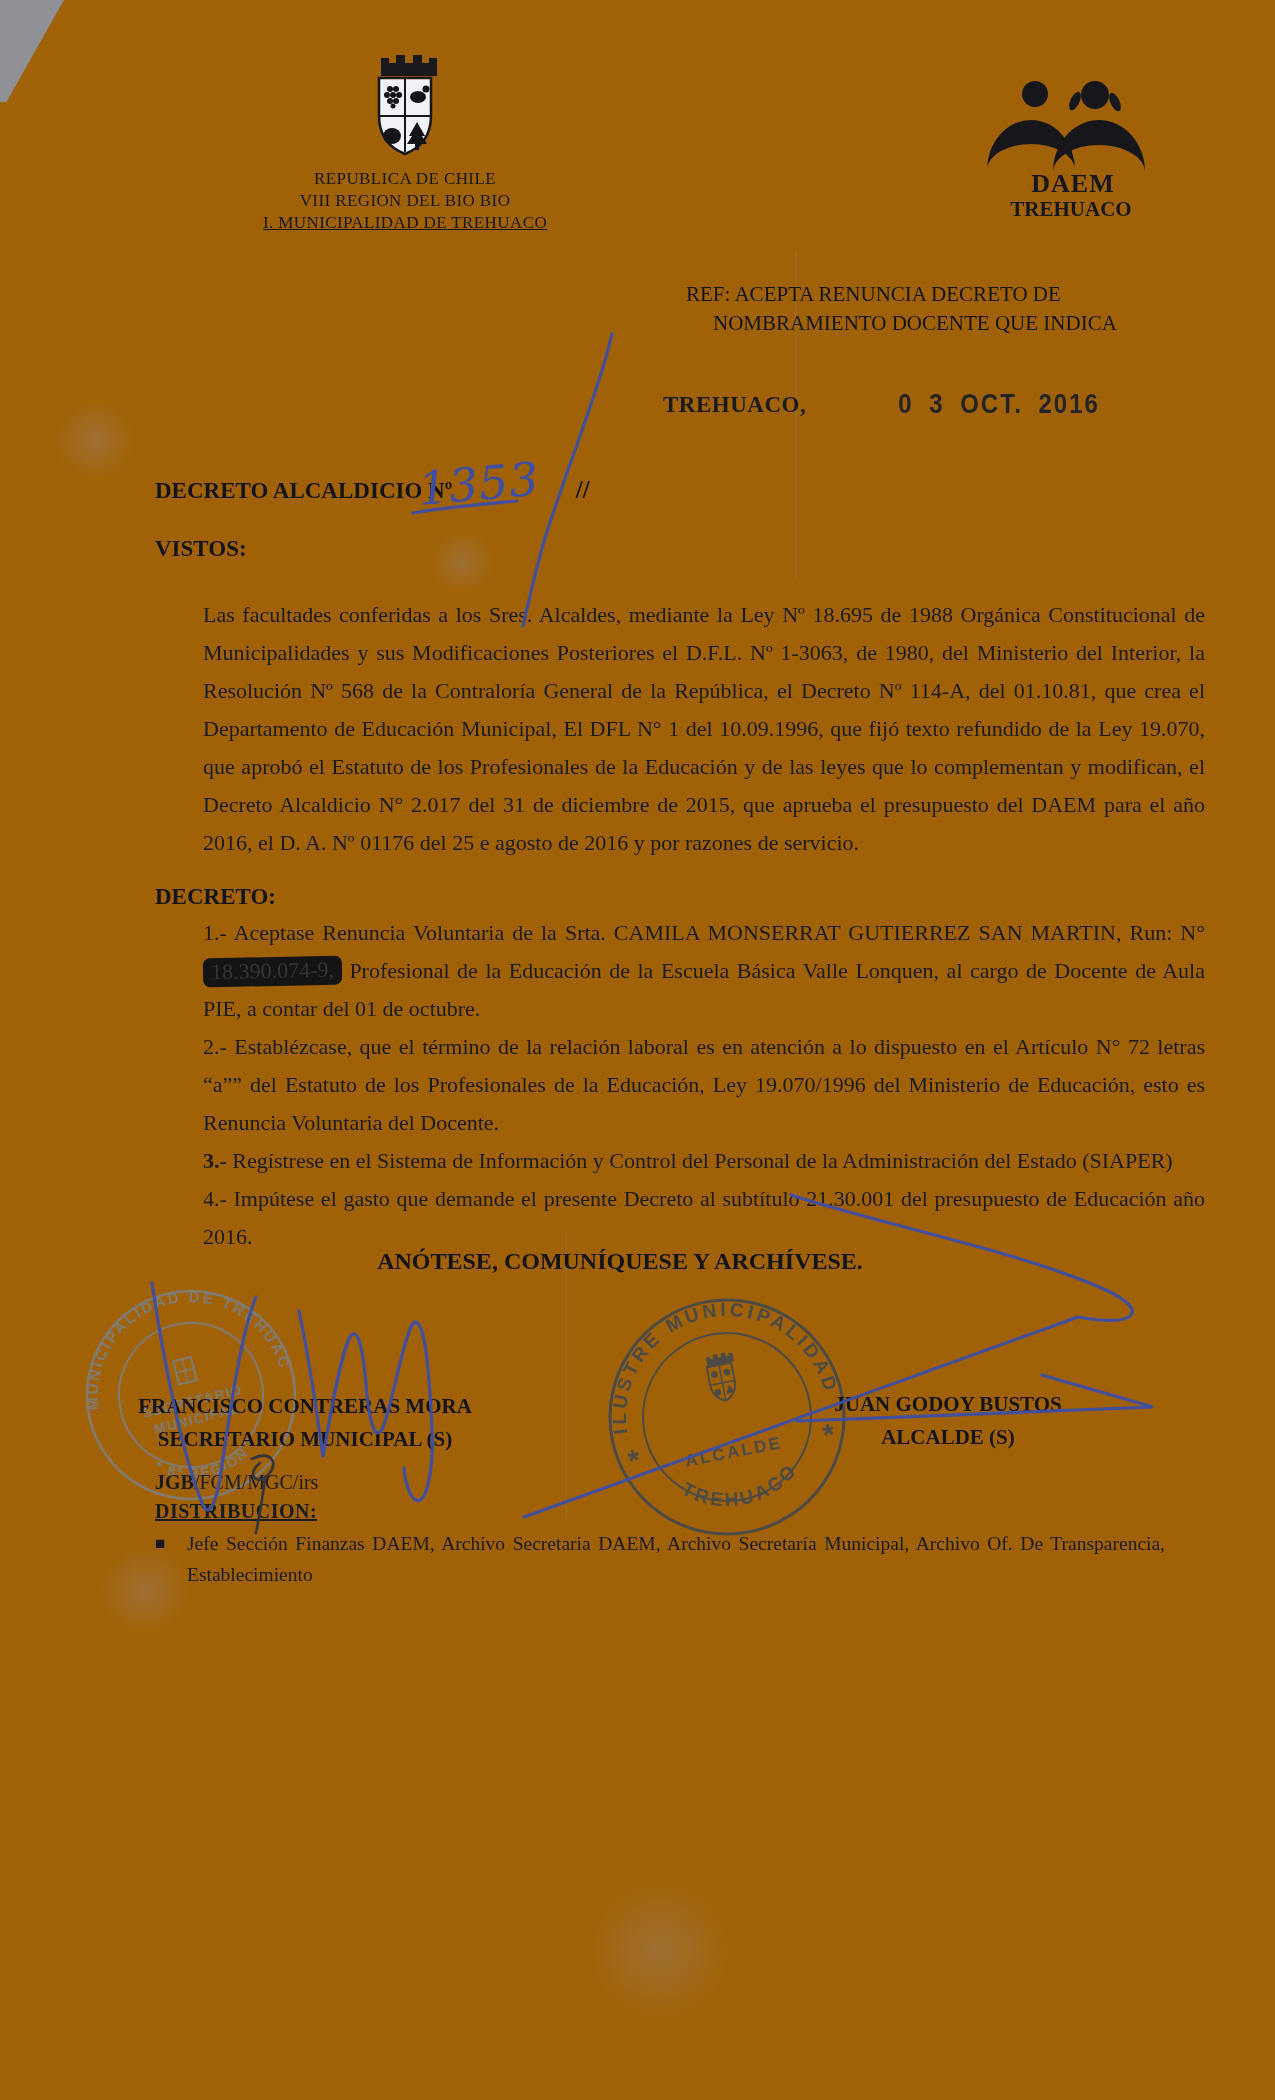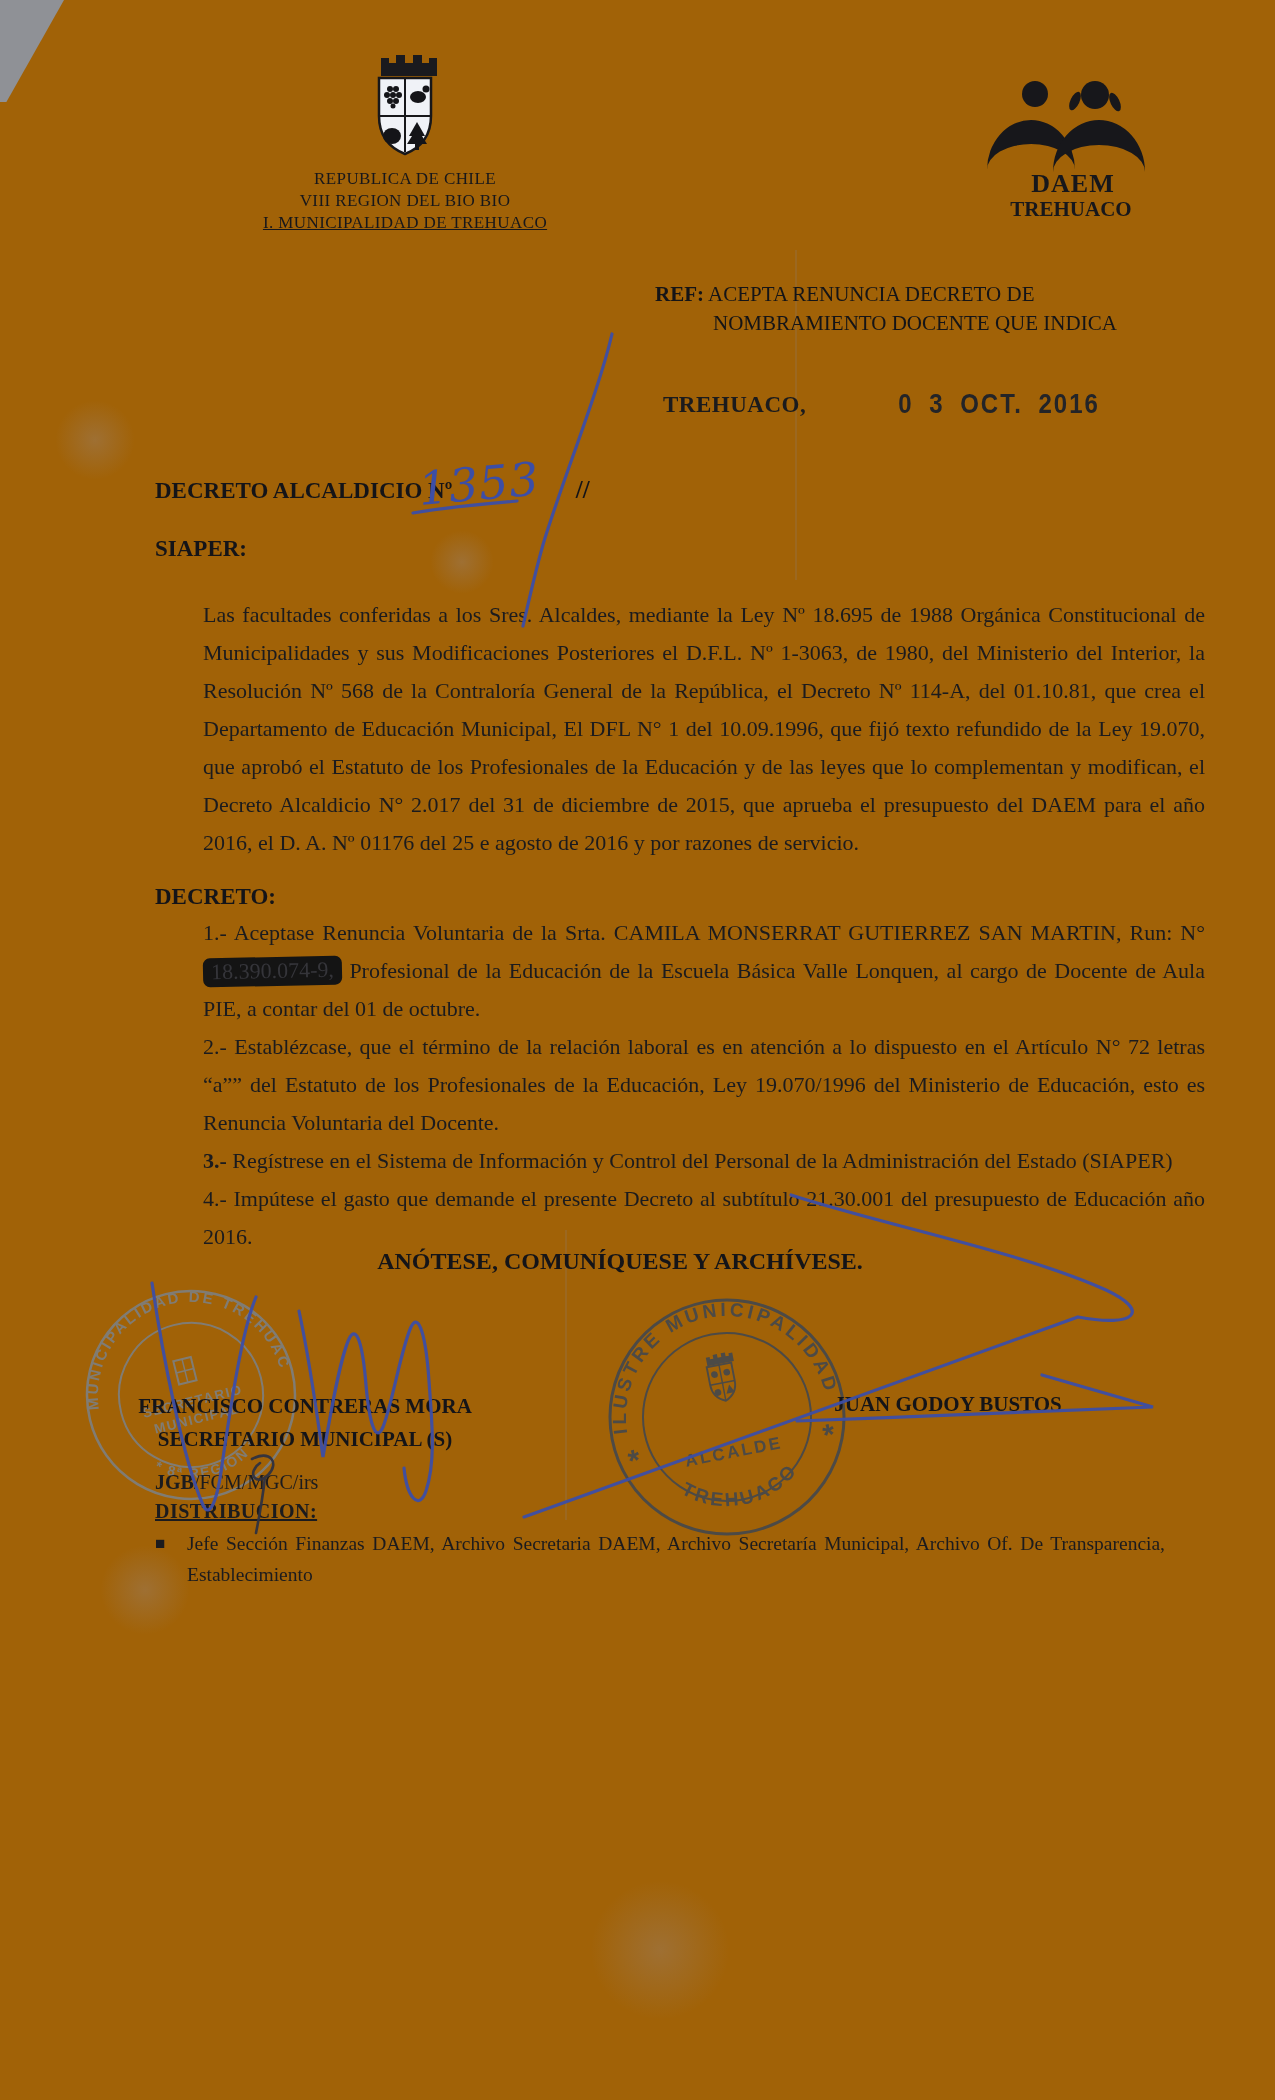--- a/index.html
+++ b/index.html
@@ -23,21 +23,21 @@
   .crest{display:block; margin:0 auto 4px auto;}
   .lh-line{font-size:17px; letter-spacing:.4px; line-height:22px; color:#17171b;}
   .lh-underline{text-decoration:underline;}
   .lh-dept{font-size:16.5px; font-weight:bold; font-style:italic; line-height:22px; color:#141418;}
 
   .daem-logo{position:absolute; left:983px; top:64px; z-index:10;}
   .daem-text{font-family:"Liberation Serif",serif; font-weight:bold; fill:#17171b;}
 
   
   .ref-block{position:absolute; left:655px; top:280px; width:470px; font-size:21px; line-height:29px; color:#141417; z-index:10;}
-  .ref-label{font-weight:bold;}
+  .ref-label{font-weight:normal;margin-left:31px;}
   .ref-line2{padding-left:58px;}
   .dateline{position:absolute; left:663px; top:390px; z-index:10;}
   .place{font-weight:bold; font-size:23px; letter-spacing:.5px;}
   .date-stamp{
     margin-left:88px; font-family:"Liberation Sans",sans-serif; font-weight:bold;
     font-size:24px; letter-spacing:2px; word-spacing:7px; color:#232428;
     display:inline-block; transform:scaleY(1.12);
   }
 
   
@@ -150,21 +150,21 @@
     <span class="place">TREHUACO,</span>
     <span class="date-stamp">0 3 OCT. 2016</span>
   </div>
 
   <div class="decnum-line">
     <span>DECRETO ALCALDICIO Nº</span>
     <span class="num-gap"></span>
     <span class="num-suffix">//</span>
   </div>
 
-  <div class="section-label" style="top:536px;">SIAPER:</div>
+  <div class="section-label" style="top:536px;">VISTOS:</div>
 
   <div class="body-block" style="top:596px;">
     <p>Las facultades conferidas a los Sres. Alcaldes, mediante la Ley Nº 18.695 de 1988  Orgánica Constitucional de Municipalidades y sus Modificaciones Posteriores el D.F.L. Nº 1-3063, de 1980, del  Ministerio del Interior, la Resolución Nº 568 de la Contraloría General de la República,  el Decreto Nº 114-A, del 01.10.81, que crea el Departamento de Educación Municipal, El DFL N° 1 del 10.09.1996, que fijó texto refundido de la Ley 19.070, que aprobó el Estatuto de los Profesionales de la Educación y de las leyes que lo complementan y modifican, el Decreto Alcaldicio N° 2.017 del 31 de diciembre de 2015, que aprueba el presupuesto del DAEM para el año 2016, el D. A. Nº 01176 del 25 e agosto de 2016  y por razones de servicio.</p>
   </div>
 
   <div class="section-label" style="top:884px;">DECRETO:</div>
 
   <div class="body-block" style="top:914px;">
     <p><span>1.-</span> <span>Aceptase Renuncia Voluntaria de la Srta.   CAMILA MONSERRAT GUTIERREZ SAN MARTIN,  Run: N°</span> <span class="redacted">18.390.074-9,</span> <span>Profesional de la Educación de la Escuela Básica Valle Lonquen,  al cargo de Docente de Aula PIE,  a contar del 01 de octubre.</span></p>
     <p><span>2.-</span> <span>Establézcase, que el término de la relación laboral es en atención a lo dispuesto en el Artículo N° 72 letras “a”” del Estatuto de los Profesionales de la Educación, Ley 19.070/1996 del Ministerio de Educación, esto es Renuncia Voluntaria del Docente.</span></p>
@@ -221,20 +221,21 @@
       <text x="125" y="166" font-size="17" letter-spacing="2.5" text-anchor="middle">ALCALDE</text>
     </g>
   </svg>
 
   <div class="sig-block sig-left">
     <div>FRANCISCO CONTRERAS MORA</div>
     <div>SECRETARIO MUNICIPAL (S)</div>
   </div>
   <div class="sig-block sig-right">
     <div>JUAN GODOY BUSTOS</div>
+    <div>ALCALDE (S)</div>
   </div>
 
   <div class="footer">
     <div class="initials"><b>JGB</b><span>/FCM/MGC/irs</span></div>
     <div class="dist-label">DISTRIBUCION:</div>
     <p class="dist-items"><span class="dist-bullet">■</span><span>Jefe Sección Finanzas DAEM, Archivo Secretaria DAEM, Archivo Secretaría Municipal, Archivo Of. De Transparencia, Establecimiento</span></p>
   </div>
 
   <svg class="ink" width="1275" height="2100" viewBox="0 0 1275 2100">
     <text class="hand-num" x="420" y="505" transform="rotate(-5 420 505)">1353</text>

